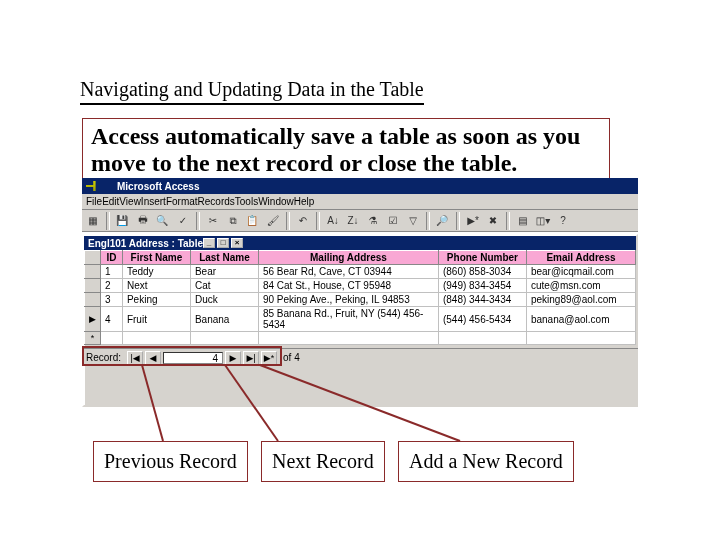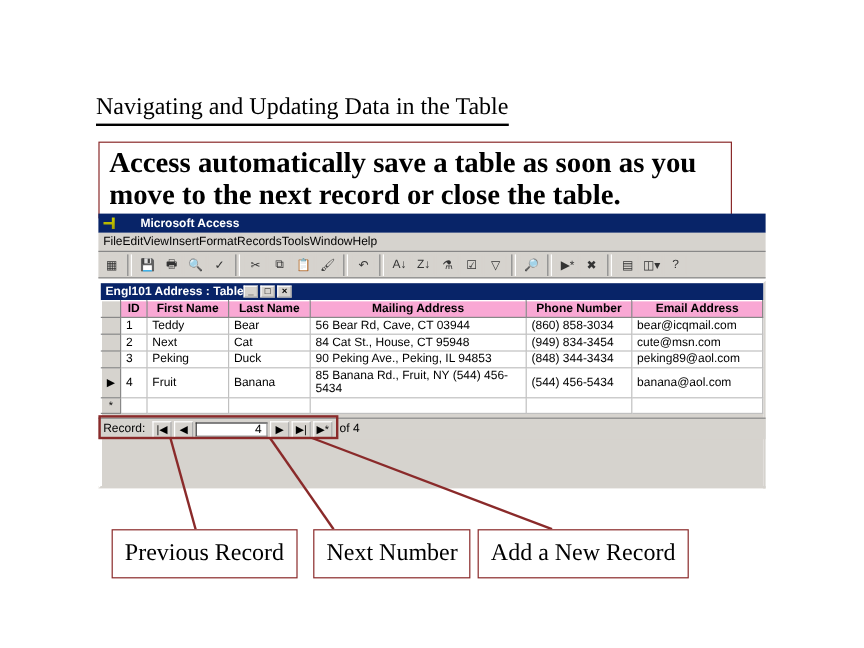--- a/index.html
+++ b/index.html
@@ -338,14 +338,14 @@
 
 <div class="nav-highlight" style="left:82px; top:346px; width:200px; height:20px;"></div>
 
 <svg class="arrows">
   <line x1="142" y1="365" x2="163" y2="441" stroke="#8a2a2a" stroke-width="2"></line>
   <line x1="225" y1="365" x2="278" y2="441" stroke="#8a2a2a" stroke-width="2"></line>
   <line x1="260" y1="365" x2="460" y2="441" stroke="#8a2a2a" stroke-width="2"></line>
 </svg>
 
 <div class="label-box" style="left:93px; top:441px;text-align:right;">Previous Record</div>
-<div class="label-box" style="left:261px; top:441px;">Next Number</div>
+<div class="label-box" style="left:261px; top:441px;">Next Record</div>
 <div class="label-box" style="left:398px; top:441px;">Add a New Record</div>
 
 </body></html>

